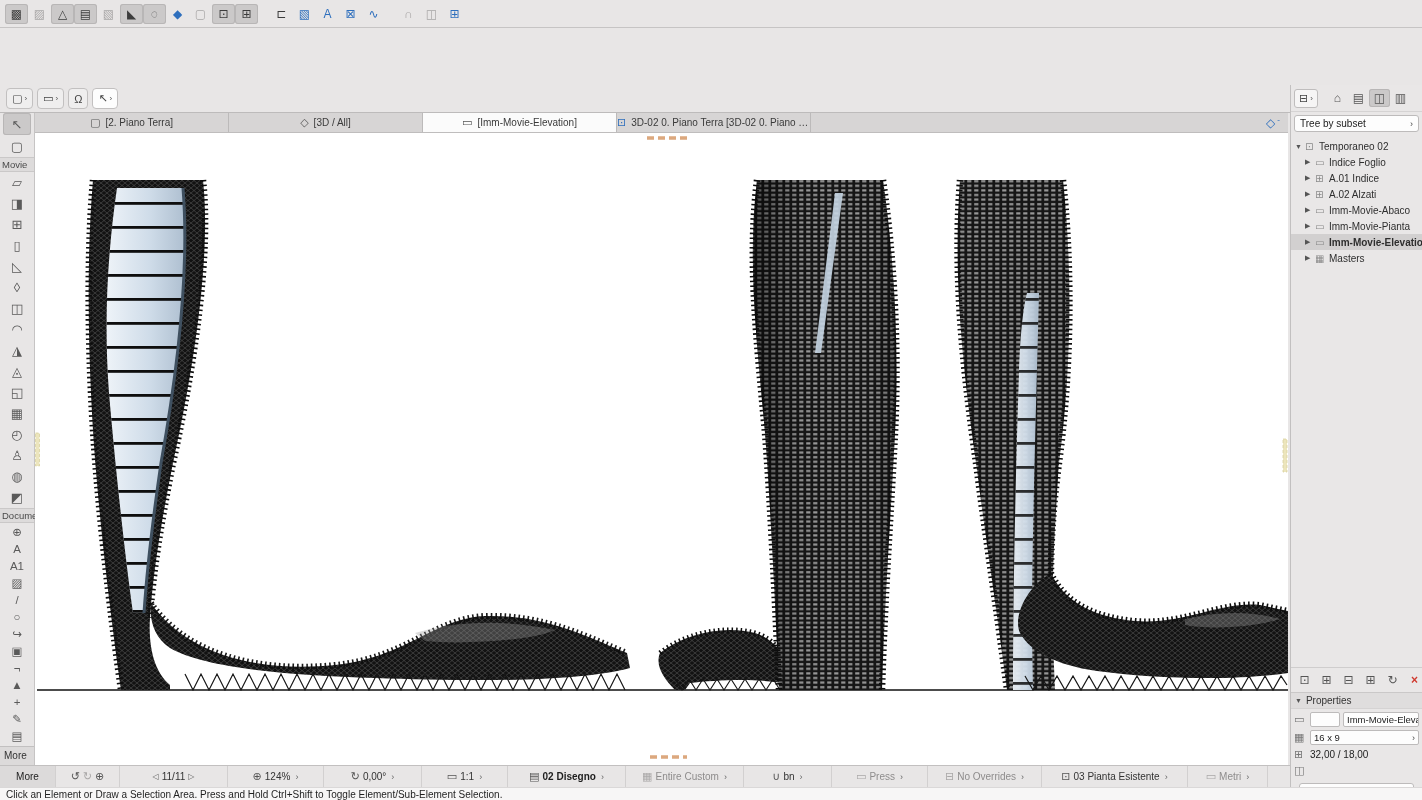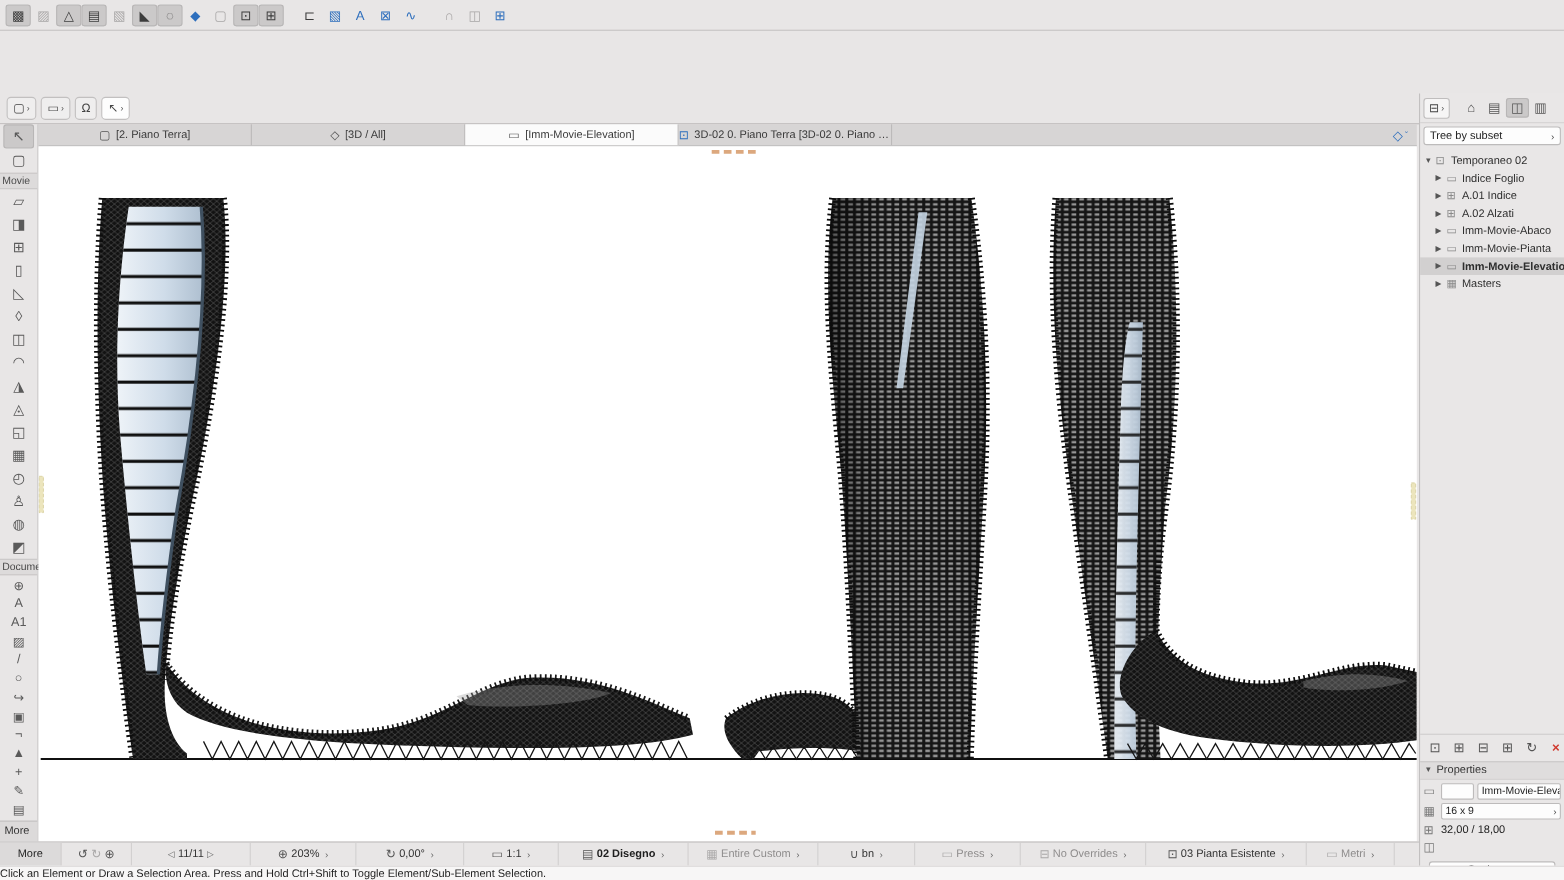--- a/index.html
+++ b/index.html
@@ -80,21 +80,21 @@
   #statusbar{position:absolute;top:765px;left:0;width:1290px;height:22px;background:#e8e6e6;border-top:1px solid #c2c0c0;display:flex;align-items:stretch;box-sizing:border-box;font-size:10px;}
   .seg{display:flex;align-items:center;justify-content:center;gap:3px;border-right:1px solid #d2d0d0;box-sizing:border-box;padding:0 3px;color:#333;white-space:nowrap;}
   .seg .sic{font-size:11px;color:#555}
   .seg .sic.dim{color:#aaa8a8}
   .seg .sl.bold{font-weight:bold;color:#1e1e1e}
   .seg .sl.dim{color:#8e8c8c}
   .seg .schv{font-size:9px;color:#666;margin-left:2px}
   .seg.more{background:#dcdada;font-weight:normal;color:#222}
   .seg .pgarrow{font-size:8px;color:#666}
   
-  #messagebar{position:absolute;top:787px;left:0;width:1422px;height:13px;background:#f7f6f6;border-top:1px solid #dad8d8;display:flex;align-items:center;padding-left:0;box-sizing:border-box;font-size:10px;color:#1f1f1f;}
+  #messagebar{position:absolute;top:787px;left:0;width:1422px;height:13px;background:#f7f6f6;border-top:1px solid #dad8d8;display:flex;align-items:center;padding-left:6px;box-sizing:border-box;font-size:10px;color:#1f1f1f;}
 </style>
 </head>
 <body>
 
 <div id="app">
 
   <div id="tbrow1" class="tbrow">
       <span class="tbi">
         <span class="g">↶</span>
       </span>
@@ -733,21 +733,21 @@
         <span class="sic dim">↻</span>
         <span class="sic">⊕</span>
       </div>
       <div class="seg" style="width: 108px;">
         <span class="pgarrow">◁</span>
         <span class="sl">11/11</span>
         <span class="pgarrow">▷</span>
       </div>
       <div class="seg" style="width: 96px;">
         <span class="sic">⊕</span>
-        <span class="sl">203%</span>
+        <span class="sl">124%</span>
         <span class="schv">›</span>
       </div>
       <div class="seg" style="width: 98px;">
         <span class="sic">↻</span>
         <span class="sl">0,00°</span>
         <span class="schv">›</span>
       </div>
       <div class="seg" style="width: 86px;">
         <span class="sic">▭</span>
         <span class="sl">1:1</span>

